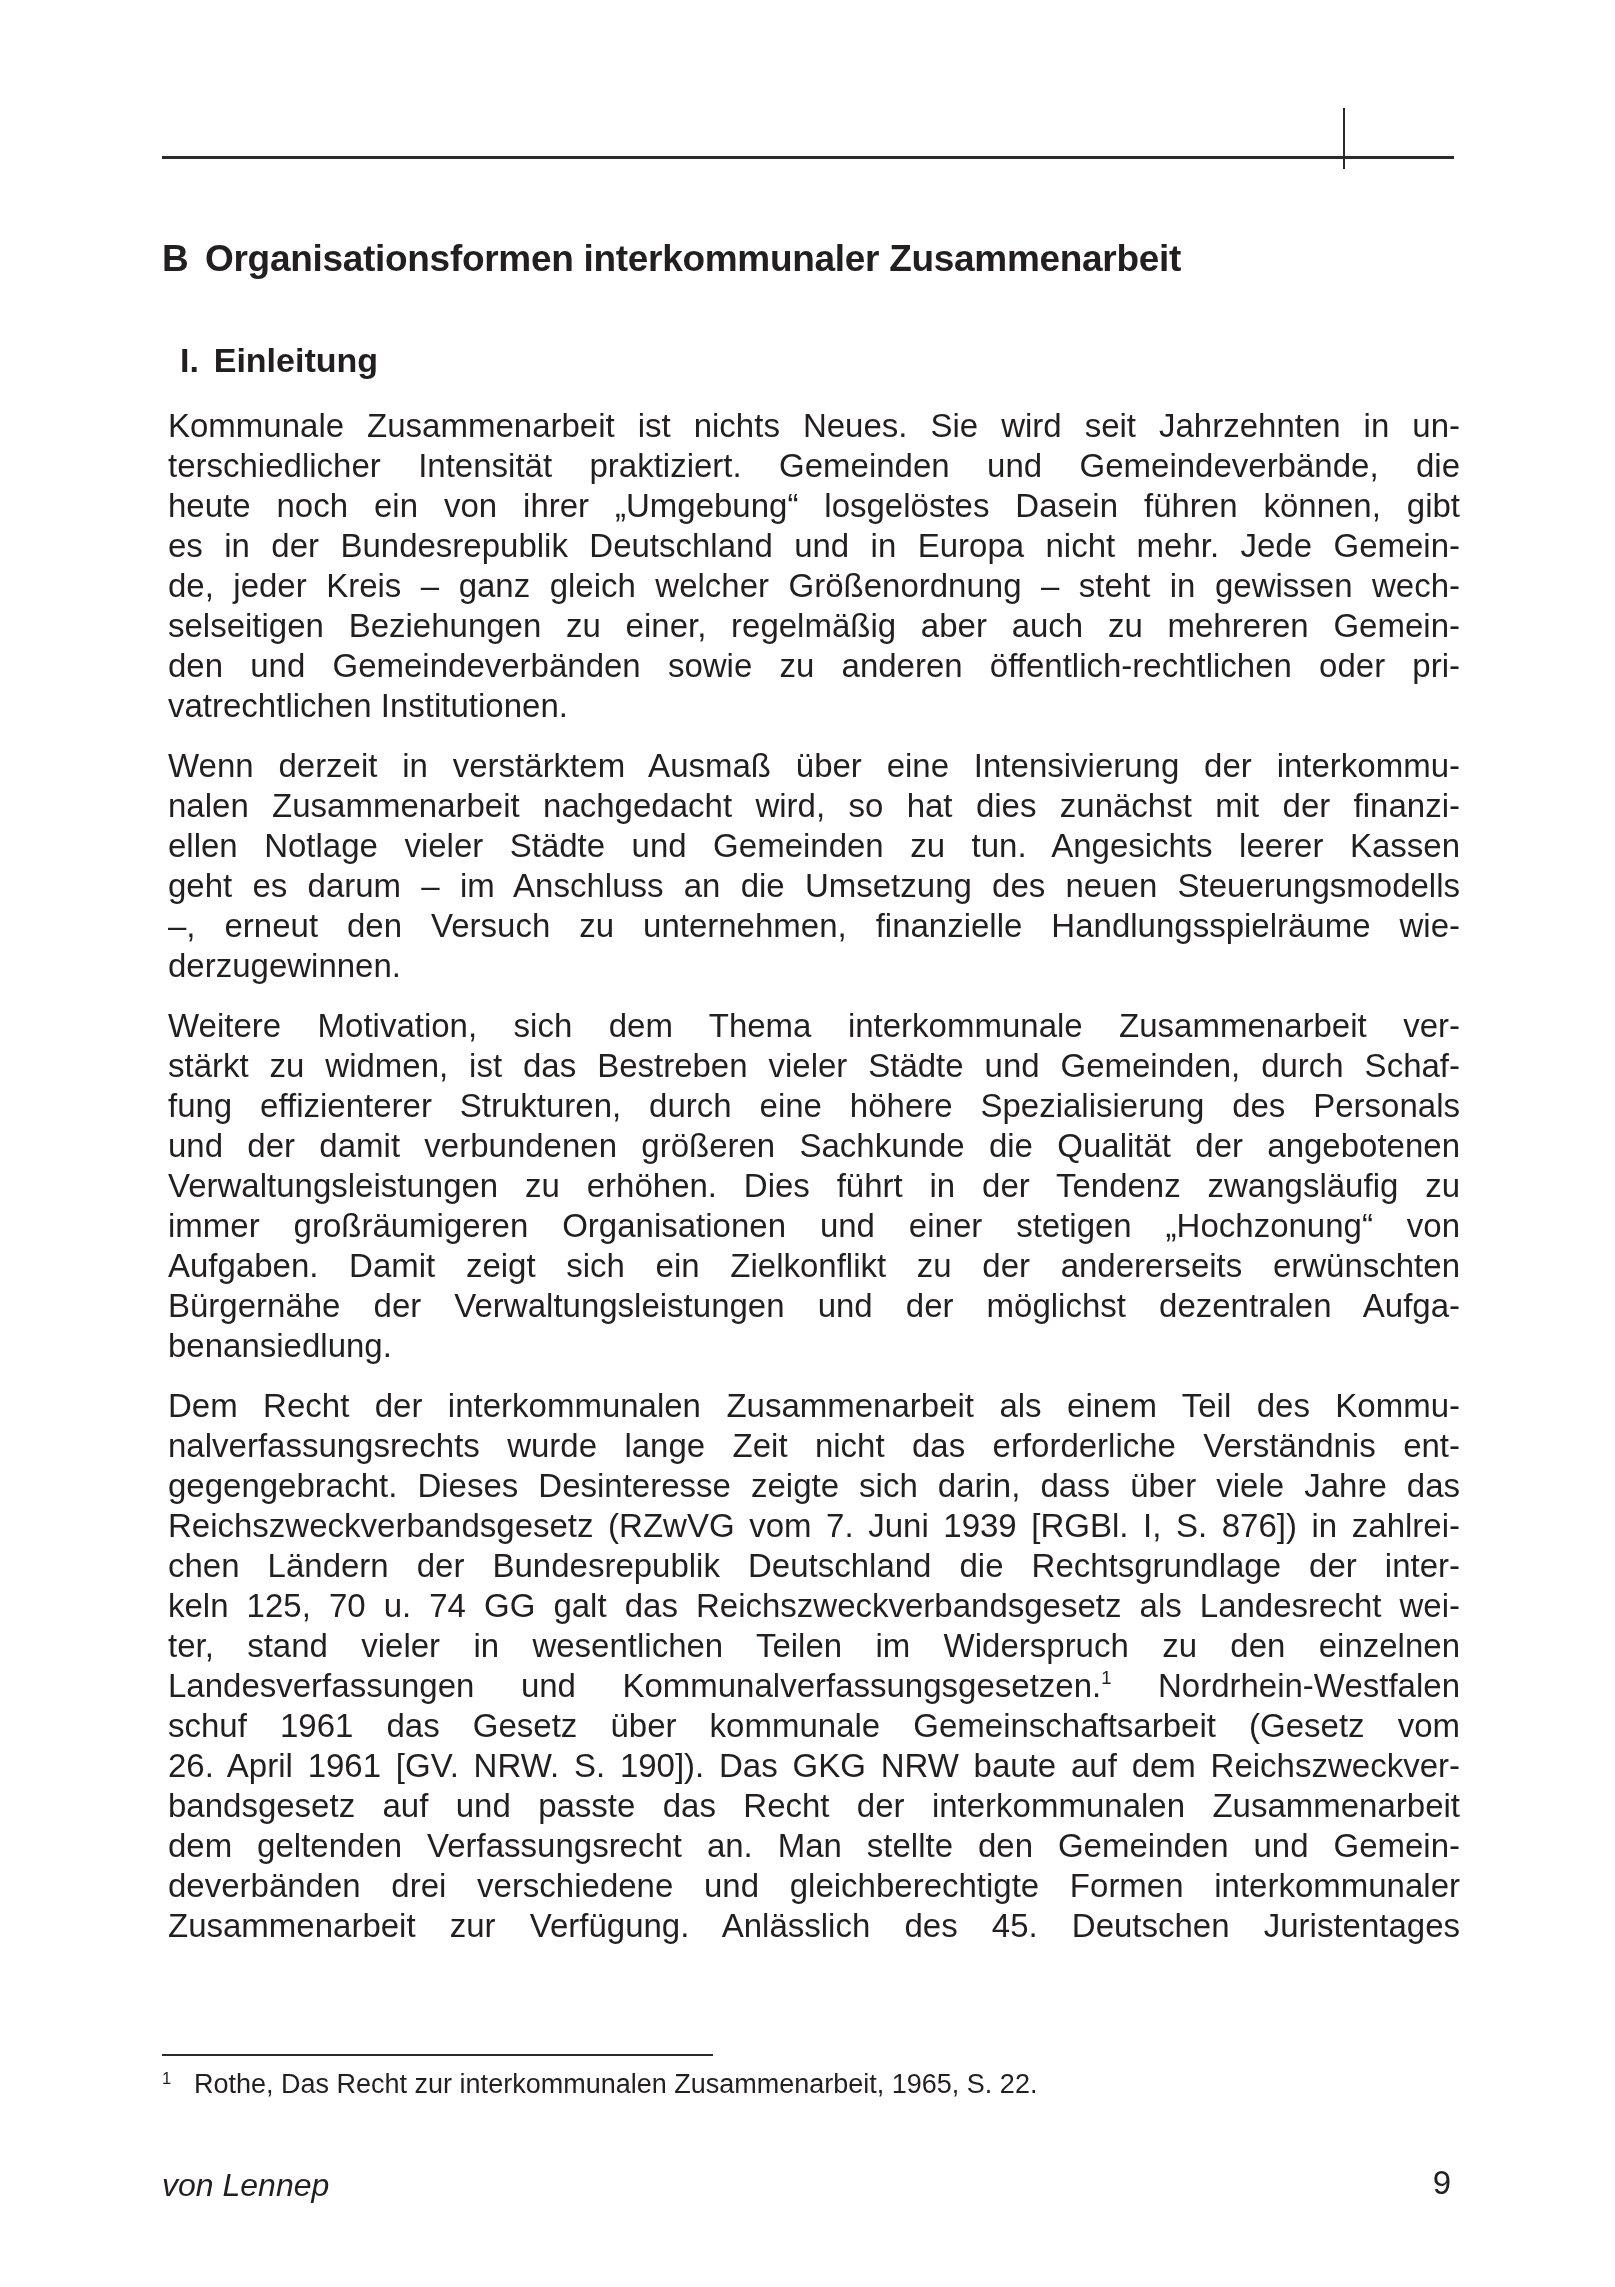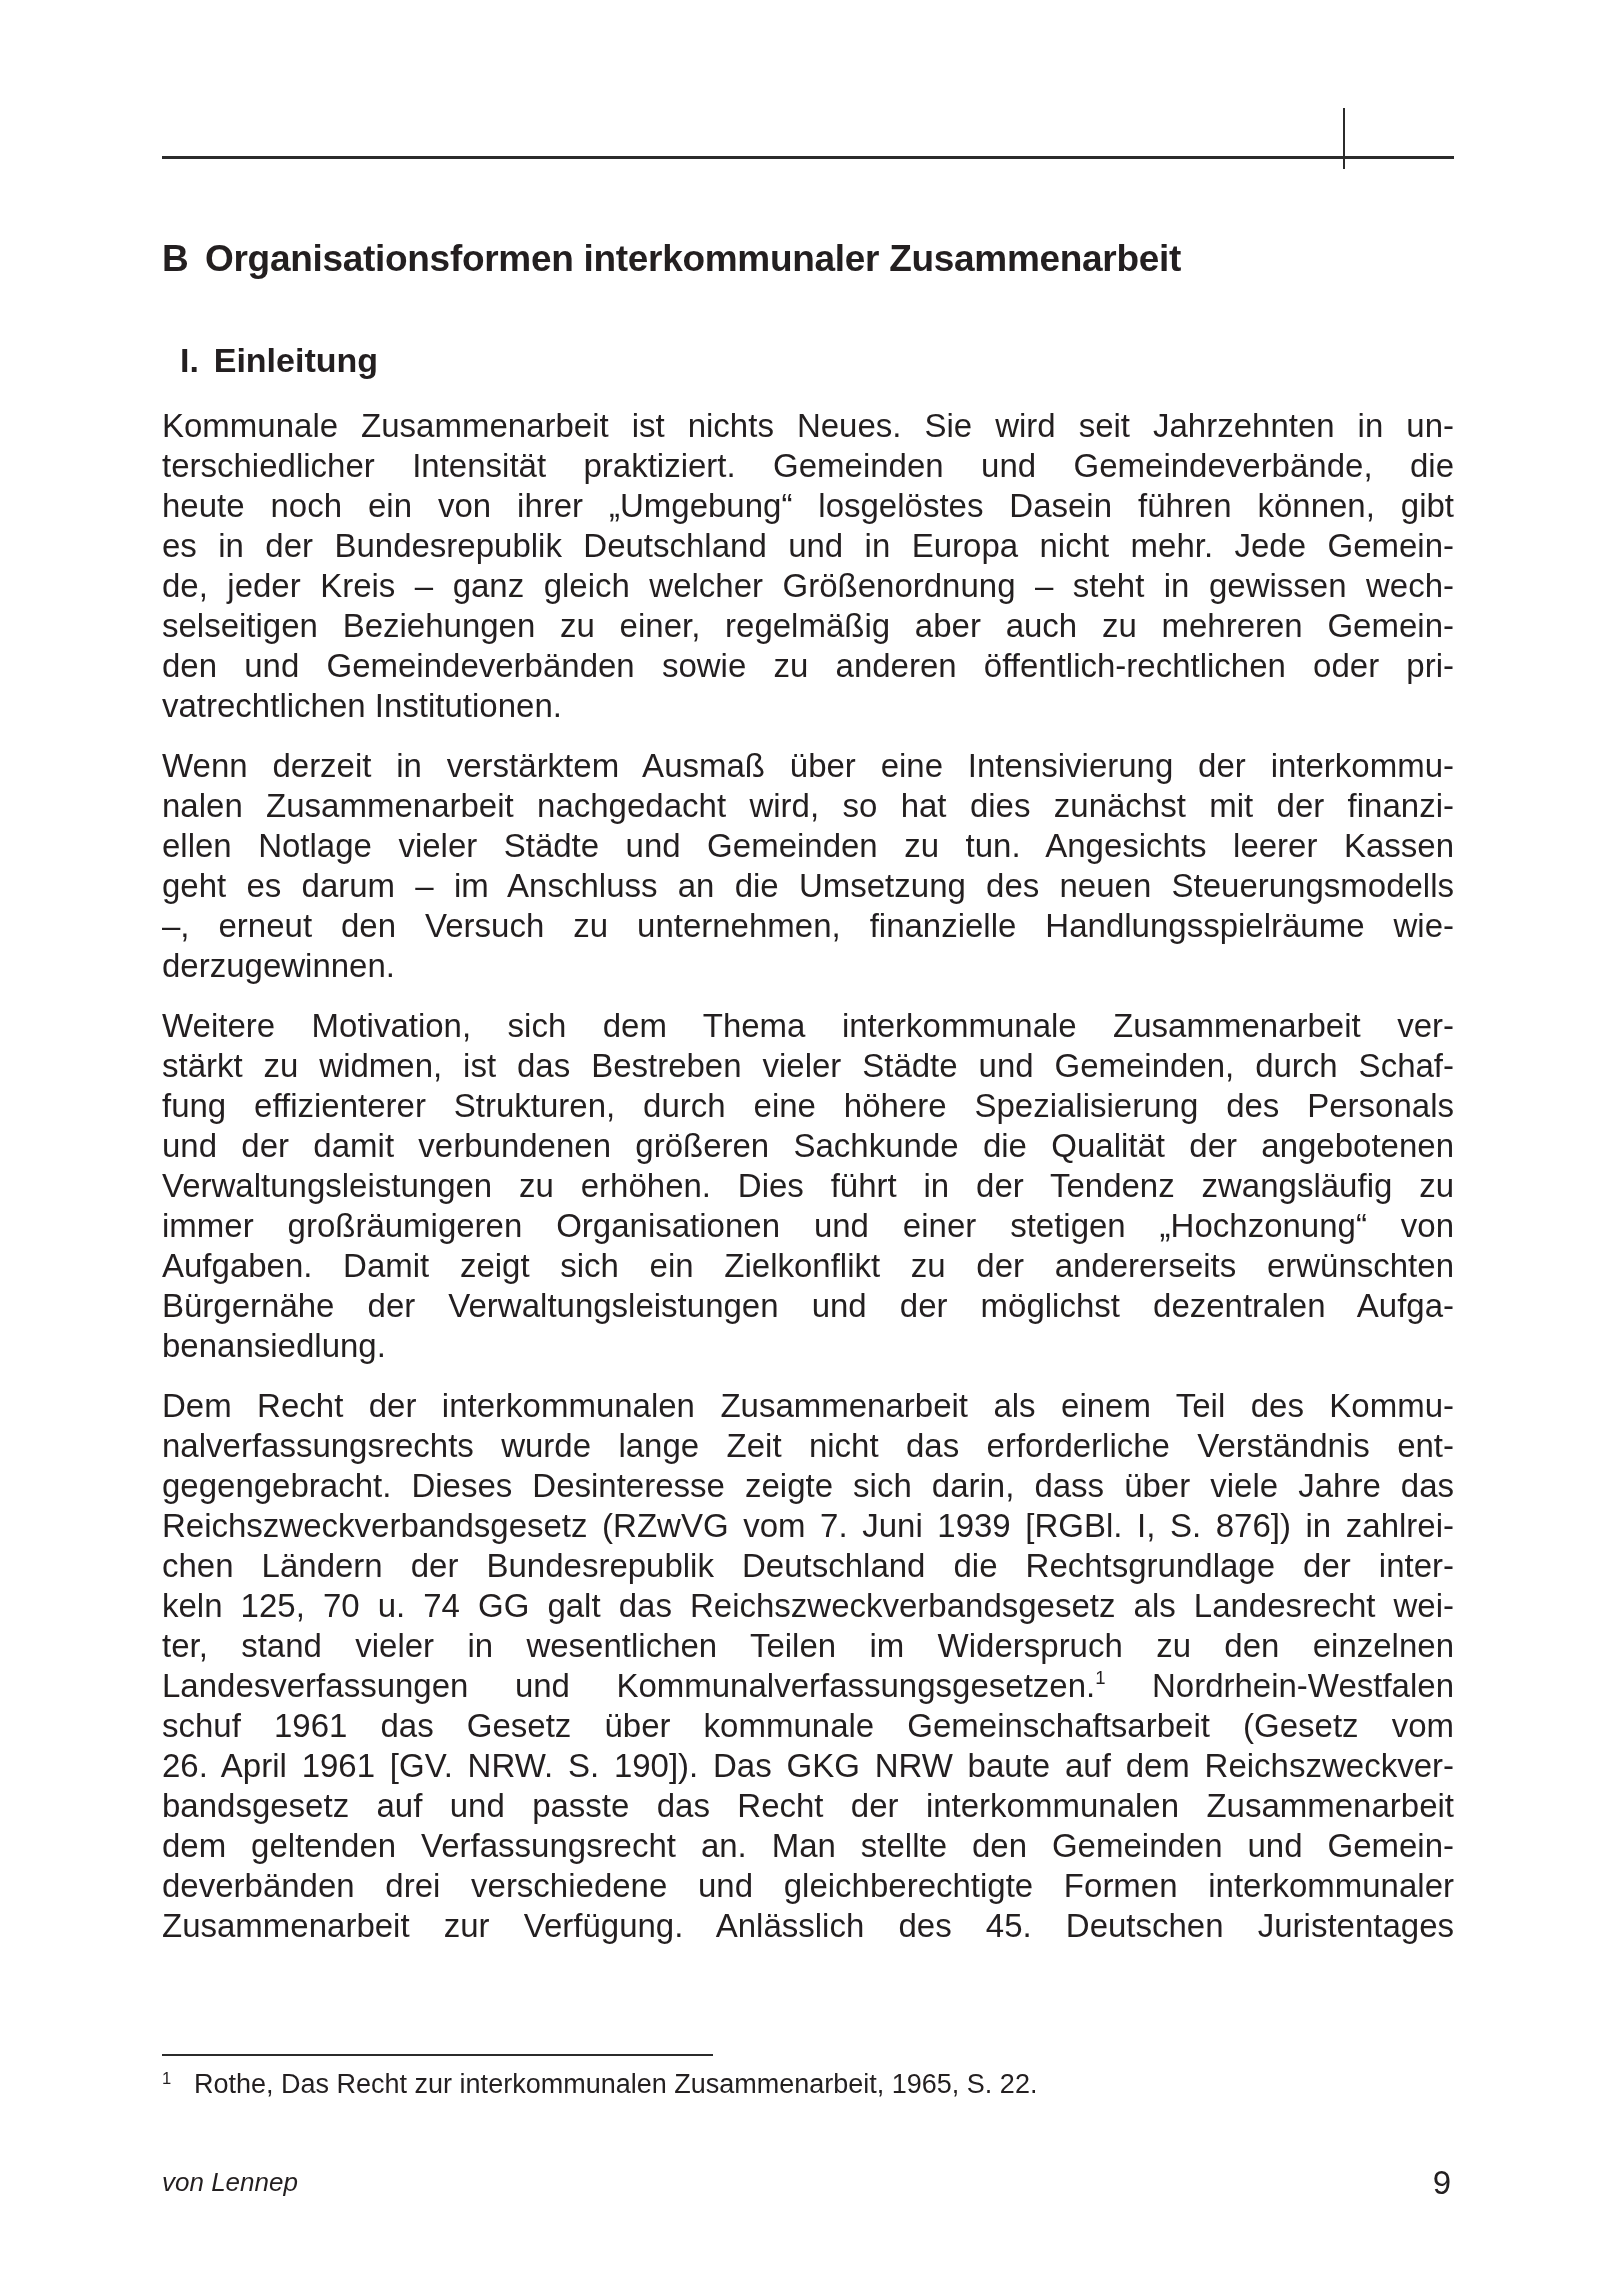--- a/index.html
+++ b/index.html
@@ -63,20 +63,21 @@
   .line {
     display: block;
     height: 40px;
     line-height: 40px;
     font-size: 33px;
     white-space: nowrap;
     text-align: justify;
     text-align-last: justify;
     overflow: visible;
     transform-origin: 0 50%;
+    margin-left: 6px;
   }
   .line.last {
     text-align: left;
     text-align-last: left;
   }
   .line sup {
     font-size: 18.5px;
     line-height: 0;
     vertical-align: 13px;
   }
@@ -99,21 +100,21 @@
   .footnote .fn-mark {
     display: inline-block;
     width: 32px;
     font-size: 16.6px;
     vertical-align: 9.2px;
   }
   .footer-author {
     position: absolute;
     left: 162px;
     top: 2167px;
-    font-size: 26px;
+    font-size: 32px;
     font-style: italic;
     white-space: nowrap;
   }
   .footer-page {
     position: absolute;
     right: 164px;
     top: 2164px;
     font-size: 33px;
     white-space: nowrap;
   }

